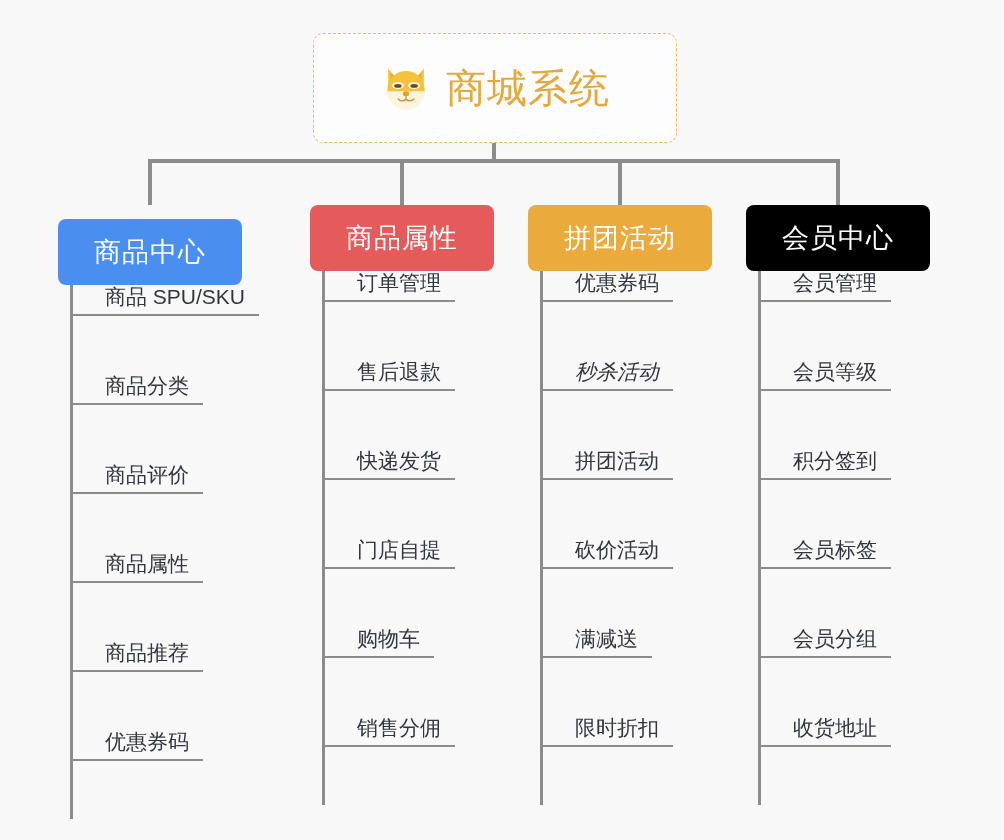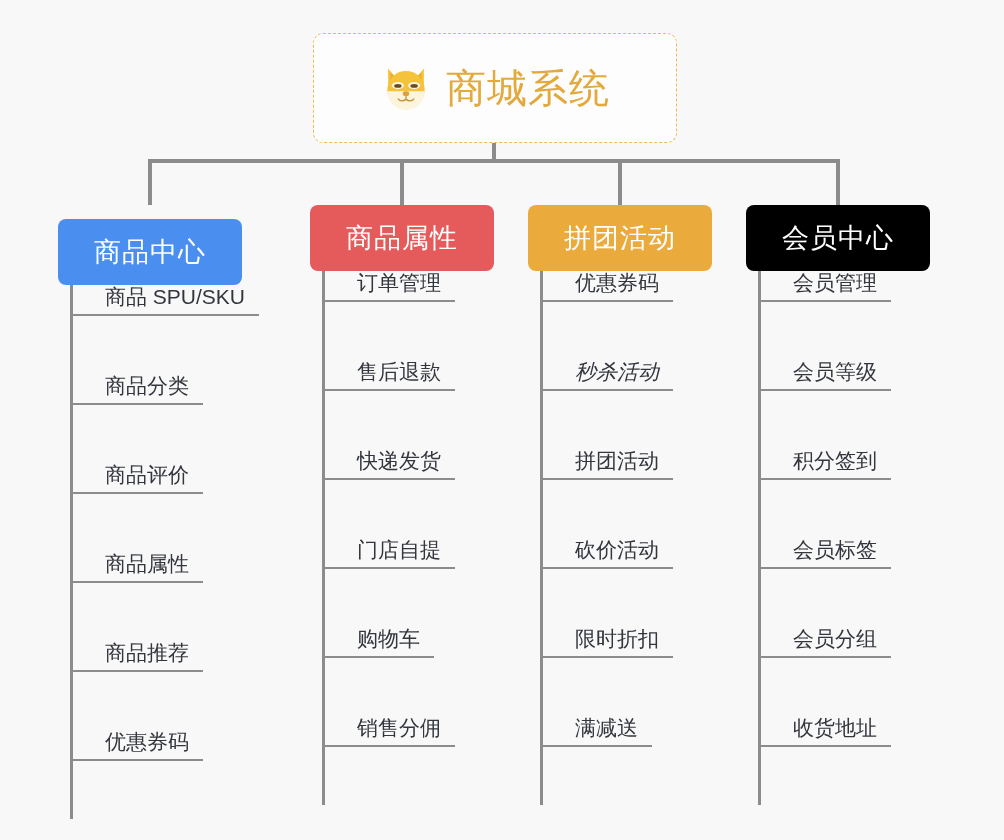--- a/index.html
+++ b/index.html
@@ -233,24 +233,24 @@
         <div class="leaf-item">
             <span class="leaf-underline" style="border-bottom-color: rgb(140, 140, 140); font-style: italic;">秒杀活动</span>
           </div>
         <div class="leaf-item">
             <span class="leaf-underline" style="border-bottom-color: rgb(140, 140, 140);">拼团活动</span>
           </div>
         <div class="leaf-item">
             <span class="leaf-underline" style="border-bottom-color: rgb(140, 140, 140);">砍价活动</span>
           </div>
         <div class="leaf-item">
+            <span class="leaf-underline" style="border-bottom-color: rgb(140, 140, 140);">满减送</span>
+          </div>
+        <div class="leaf-item">
             <span class="leaf-underline" style="border-bottom-color: rgb(140, 140, 140);">限时折扣</span>
-          </div>
-        <div class="leaf-item">
-            <span class="leaf-underline" style="border-bottom-color: rgb(140, 140, 140);">满减送</span>
           </div>
       </div>
     </div>
 
     <div class="column" id="col-3">
       <div class="col-header" style="background-color: #000000;">
         <span>会员中心</span>
       </div>
       <div class="leaf-list" style="border-left-color: rgb(140, 140, 140);">
         <div class="leaf-item">

